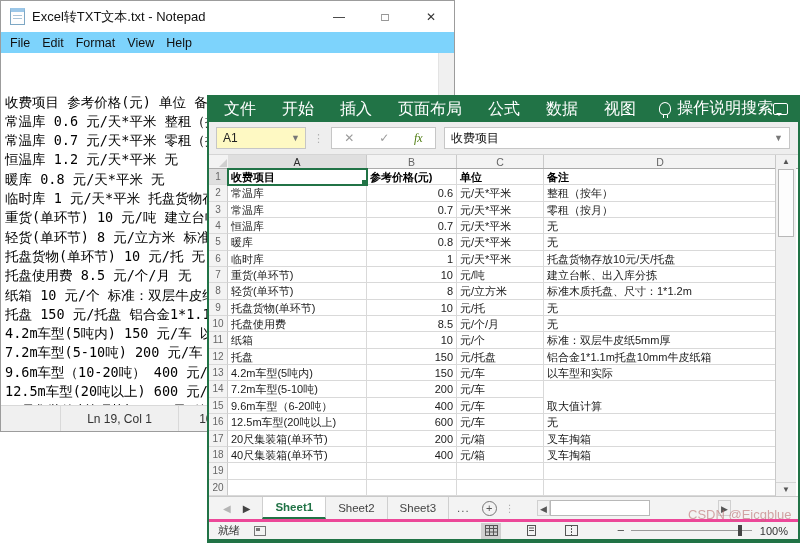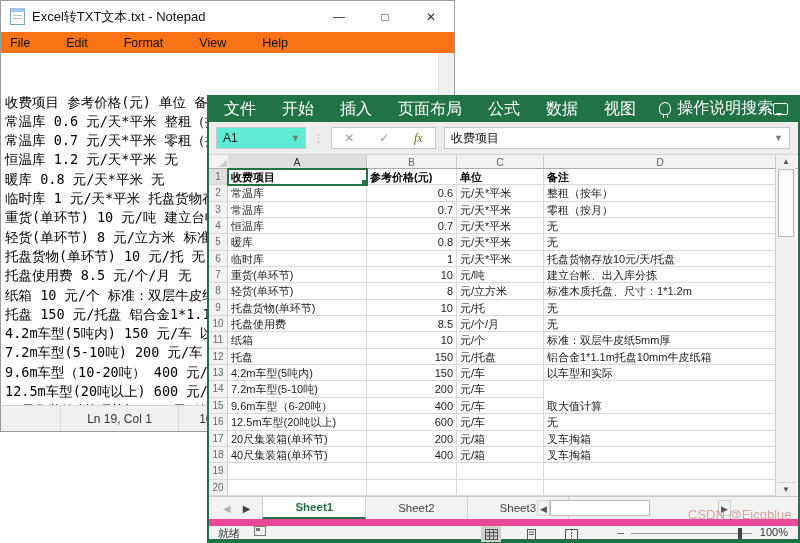--- a/index.html
+++ b/index.html
@@ -13,21 +13,21 @@
   .np-titlebar { height:31px; display:flex; align-items:center; background:#fff; }
   .np-icon { width:15px; height:17px; margin:0 7px 0 9px; background:#fdfdfd;
              border:1px solid #7da7c4; border-top:4px solid #9cc7e8; position:relative; }
   .np-icon::before { content:""; position:absolute; left:2px; top:2px; right:2px; height:7px;
              background:repeating-linear-gradient(#fff 0 1px,#aac4d8 1px 2px,#fff 2px 3px); }
   .np-title { font-size:13px; color:#111; }
   .np-controls { margin-left:auto; display:flex; height:31px; }
   .np-btn { width:46px; height:31px; display:flex; align-items:center; justify-content:center;
             font-size:12px; color:#333; }
   .np-menubar { height:21px; display:flex; align-items:center; padding-left:3px;
-                font-size:12.5px; color:#111; background:#f97316;gap:24px; }
+                font-size:12.5px; color:#111; background:#7dd3fc; }
   .np-menu-item { padding:0 6px; }
   .np-content { position:relative; height:352px; overflow:hidden; background:#fff;
                 font-family:"DejaVu Sans Mono","Liberation Mono",monospace;
                 font-size:13.5px; line-height:19.3px; color:#000;
                 padding:1px 18px 0 4px; white-space:pre; }
   .np-vscroll { position:absolute; right:0; top:0; bottom:0; width:16px;
                 background:#f0f0f0; border-left:1px solid #e3e3e3; }
   .np-vscroll .arr { display:block; text-align:center; font-size:9px; color:#606060; padding-top:2px; }
   .np-statusbar { height:26px; background:#f0f0f0; border-top:1px solid #d9d9d9;
                   display:flex; align-items:center; font-size:12px; color:#333; }
@@ -50,21 +50,21 @@
   .xl-bulb::after { content:""; position:absolute; left:3px; bottom:-4px; width:3px; height:3px;
              border-left:1.5px solid #fff; border-right:1.5px solid #fff; }
   .xl-tellme { white-space:nowrap; }
   .xl-comment { margin-left:auto; width:16px; height:12px; border:1.5px solid #fff;
                 border-radius:2px; position:relative; }
   .xl-comment::after { content:""; position:absolute; left:2px; bottom:-5px;
                 border:3px solid transparent; border-top-color:#fff; }
 
   .xl-formula-row { height:33px; background:#eeeeee; display:flex; align-items:center;
                     border-bottom:1px solid #d5d5d5; font-size:12px; }
-  .xl-namebox { width:90px; height:22px; margin-left:7px; background:#5eead4;
+  .xl-namebox { width:90px; height:22px; margin-left:7px; background:#fef9c3;
                 border:1px solid #c6c6c6; display:flex; align-items:center;
                 padding-left:6px; color:#222; }
   .xl-namebox .dd { margin-left:auto; padding-right:5px; color:#777; font-size:9px; }
   .xl-fx-dots { color:#b0b0b0; padding:0 7px; font-size:11px; }
   .xl-fx-btns { width:105px; height:22px; background:#fff; border:1px solid #c6c6c6;
                 display:flex; align-items:center; justify-content:space-around; color:#9a9a9a; }
   .xl-fx-btns .fx { font-style:italic; font-family:"Liberation Serif",serif; color:#4d7c0f; }
   .xl-formulabar { flex:1; height:22px; margin:0 8px; background:#fff;
                    border:1px solid #c6c6c6; display:flex; align-items:center;
                    padding-left:6px; color:#111; }
@@ -94,39 +94,39 @@
   .xl-vscroll { width:21px; background:#f1f1f1; border-left:1px solid #c9c9c9;
                 position:absolute; right:2px; top:60px; height:341px; font-size:8px; color:#555; }
   .xl-vscroll .btn { height:14px; text-align:center; line-height:14px; background:#f1f1f1; }
   .xl-vscroll .thumb { margin:0 2px; height:68px; background:#fdfdfd; border:1px solid #b8b8b8; }
   .xl-vscroll .btn.bottom { position:absolute; bottom:0; left:0; right:0; border-top:1px solid #d5d5d5; }
 
   .xl-sheetbar { height:23px; background:#f3f3f3; border-top:1px solid #c9c9c9;
                  display:flex; align-items:stretch; font-size:11.5px; color:#444; position:relative; }
   .xl-nav { display:flex; align-items:center; gap:12px; padding:0 12px 0 14px; font-size:10px; }
   .xl-nav .disabled { color:#b5b5b5; }
-  .xl-sheettab { padding:0 32px; display:flex; align-items:center;
+  .xl-sheettab { padding:0 12px; display:flex; align-items:center;
                  border-right:1px solid #cfcfcf; }
   .xl-sheettab.active { background:#fff; color:#217346; font-weight:bold;
                  border-bottom:2px solid #217346; border-left:1px solid #cfcfcf; }
   .xl-more { padding:0 8px; display:flex; align-items:center; letter-spacing:1px; color:#555; }
   .xl-addsheet { width:15px; height:15px; border:1px solid #777; border-radius:50%;
                  align-self:center; margin-left:4px; text-align:center; line-height:13px;
                  font-size:11px; color:#555; }
   .xl-sheet-dots { align-self:center; color:#b0b0b0; padding:0 8px; font-size:10px; }
   .xl-hscroll { position:absolute; left:328px; right:80px; top:3px; bottom:3px;
                 display:flex; align-items:stretch; font-size:9px; color:#555; }
   .xl-hscroll .btn { width:13px; text-align:center; line-height:17px; background:#f1f1f1;
                      border:1px solid #d0d0d0; }
   .xl-hscroll .thumb { width:100px; background:#fff; border:1px solid #b8b8b8; }
   .xl-hscroll .track { flex:1; }
   .xl-hscroll .btn.right { position:absolute; right:-13px; top:0; bottom:0; }
 
-  .xl-statusbar { height:20px; background:#f3f3f3; border-top:7px solid #ec4899;
-                  display:flex; font-size:11px; color:#333; position:relative; }
+  .xl-statusbar { height:20px; background:#f3f3f3; border-top:3px solid #ec4899;
+                  display:flex; align-items:center; font-size:11px; color:#333; position:relative; }
   .xl-ready { padding-left:9px; }
   .xl-acc-icon { width:12px; height:10px; border:1px solid #777; margin-left:14px; position:relative; }
   .xl-acc-icon::after { content:""; position:absolute; left:1px; top:1px; width:4px; height:3px; background:#777; }
   .xl-views { position:absolute; left:272px; display:flex; gap:20px; align-items:center; }
   .xl-viewbtn { width:20px; height:16px; display:flex; align-items:center; justify-content:center; }
   .xl-viewbtn.sel { background:#cfcfcf; }
   .xl-zoomctl { position:absolute; left:408px; right:46px; display:flex; align-items:center; }
   .xl-zoom-minus { color:#555; font-size:13px; padding-right:6px; }
   .xl-zoom-track { flex:1; height:1px; background:#9a9a9a; position:relative; }
   .xl-zoom-handle { position:absolute; right:10px; top:-5px; width:4px; height:11px; background:#444; }

